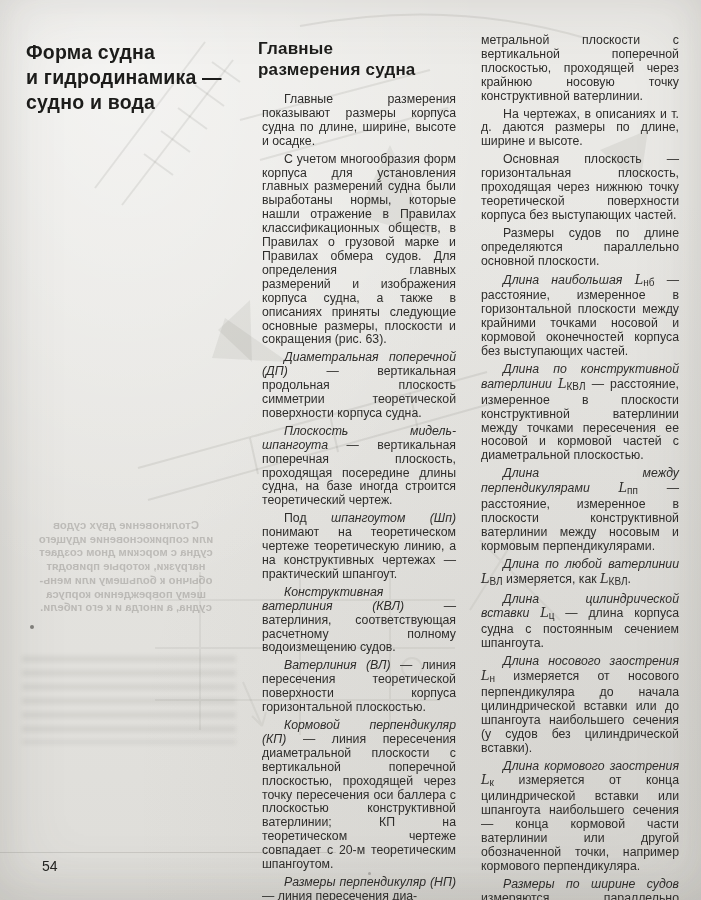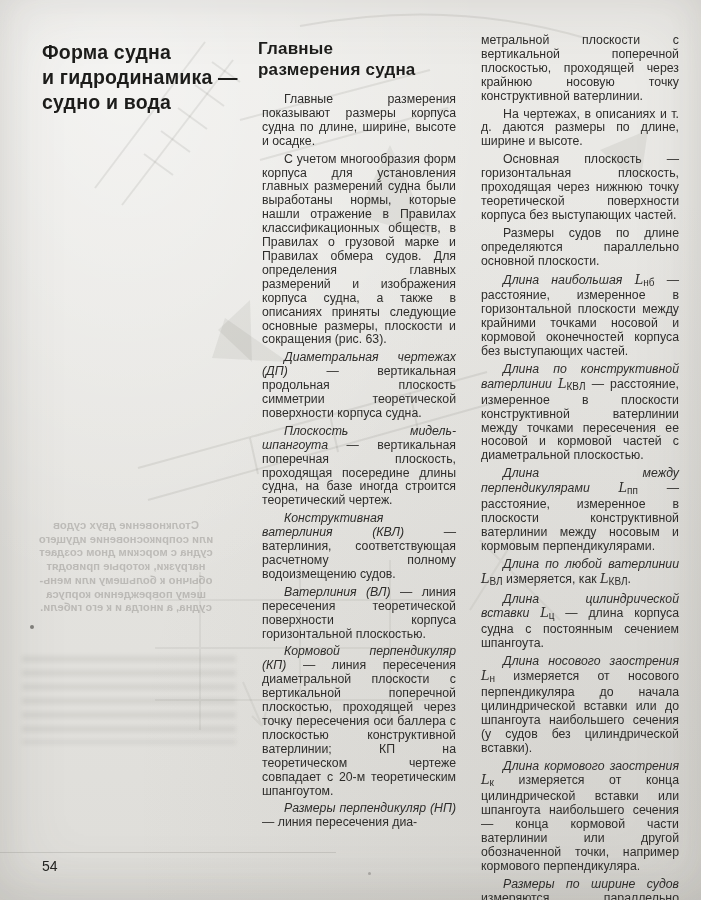--- a/index.html
+++ b/index.html
@@ -25,21 +25,21 @@
     white-space:pre-line;text-align:center;
     filter:blur(0.4px);
   }
   .ghost-rows{
     position:absolute;left:22px;top:656px;width:214px;height:88px;z-index:0;
     background:repeating-linear-gradient(180deg, rgba(100,99,92,0.10) 0 6px, transparent 6px 14px);
     filter:blur(2px);
   }
   .speck{position:absolute;width:4px;height:4px;border-radius:50%;background:rgba(50,48,44,0.55);}
 
-  .col-left{position:absolute;left:42px;top:40px;width:208px;z-index:2;}
+  .col-left{position:absolute;left:26px;top:40px;width:208px;z-index:2;}
   .section-title{
     font-size:19.5px;line-height:25px;font-weight:700;color:#1c1c1a;
     white-space:pre-line;letter-spacing:0.2px;margin:0;
   }
   .col-mid{position:absolute;left:258px;top:38px;width:202px;z-index:2;}
   .col-right{position:absolute;left:477px;top:30px;width:206px;z-index:2;}
   .col-heading{
     font-size:17px;line-height:21px;font-weight:700;color:#1c1c1a;
     white-space:pre-line;margin:0 0 13px 0;letter-spacing:0.2px;
   }
@@ -101,22 +101,23 @@
 и гидродинамика —
 судно и вода</h1>
   </div>
 
   <div class="col-mid body-text">
     <h2 class="col-heading">Главные
 размерения судна</h2>
     <div>
         <p class="para ind"><span class="rn">Главные размерения показывают размеры корпуса судна по длине, ширине, высоте и осадке.</span></p>
         <p class="para ind"><span class="rn">С учетом многообразия форм корпуса для установления главных размерений судна были выработаны нормы, которые нашли отражение в Правилах классификационных обществ, в Правилах о грузовой марке и Правилах обмера судов. Для определения главных размерений и изображения корпуса судна, а также в описаниях приняты следующие основные размеры, плоскости и сокращения (рис. 63).</span></p>
-        <p class="para ind"><span class="ri">Диаметральная чертежах (ДП)</span><span class="rn"> — вертикальная продольная плоскость симметрии теоретической поверхности корпуса судна.</span></p>
+        <p class="para ind"><span class="ri">Диаметральная поперечной (ДП)</span><span class="rn"> — вертикальная продольная плоскость симметрии теоретической поверхности корпуса судна.</span></p>
         <p class="para ind"><span class="ri">Плоскость мидель-шпангоута</span><span class="rn"> — вертикальная поперечная плоскость, проходящая посередине длины судна, на базе иногда строится теоретический чертеж.</span></p>
+        <p class="para ind"><span class="rn">Под </span><span class="ri">шпангоутом (Шп)</span><span class="rn"> понимают на теоретическом чертеже теоретическую линию, а на конструктивных чертежах — практический шпангоут.</span></p>
         <p class="para ind"><span class="ri">Конструктивная ватерлиния (КВЛ)</span><span class="rn"> — ватерлиния, соответствующая расчетному полному водоизмещению судов.</span></p>
         <p class="para ind"><span class="ri">Ватерлиния (ВЛ)</span><span class="rn"> — линия пересечения теоретической поверхности корпуса горизонтальной плоскостью.</span></p>
         <p class="para ind"><span class="ri">Кормовой перпендикуляр (КП)</span><span class="rn"> — линия пересечения диаметральной плоскости с вертикальной поперечной плоскостью, проходящей через точку пересечения оси баллера с плоскостью конструктивной ватерлинии; КП на теоретическом чертеже совпадает с 20-м теоретическим шпангоутом.</span></p>
         <p class="para ind"><span class="ri">Размеры перпендикуляр (НП)</span><span class="rn"> — линия пересечения диа-</span></p>
       </div>
   </div>
 
   <div class="col-right body-text">
     <div>
         <p class="para"><span class="rn">метральной плоскости с вертикальной поперечной плоскостью, проходящей через крайнюю носовую точку конструктивной ватерлинии.</span></p>

